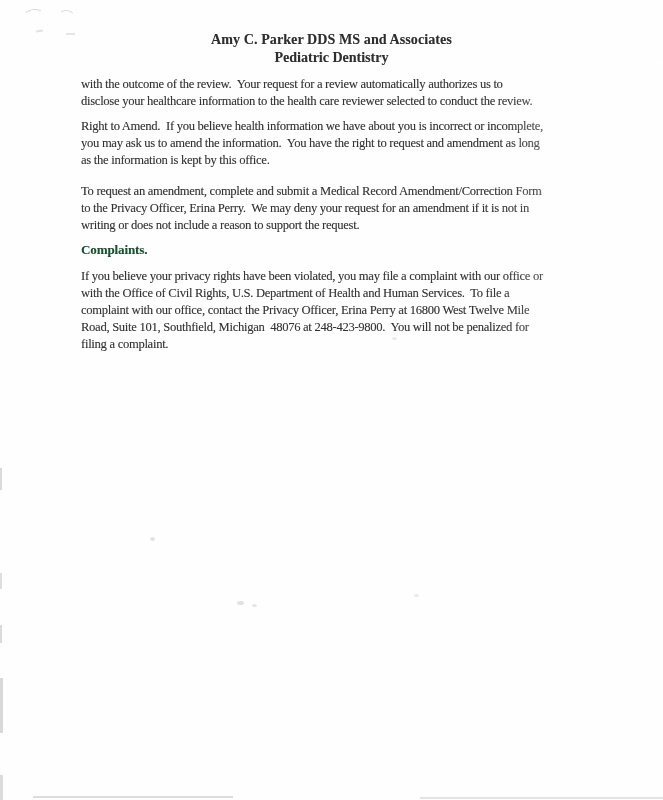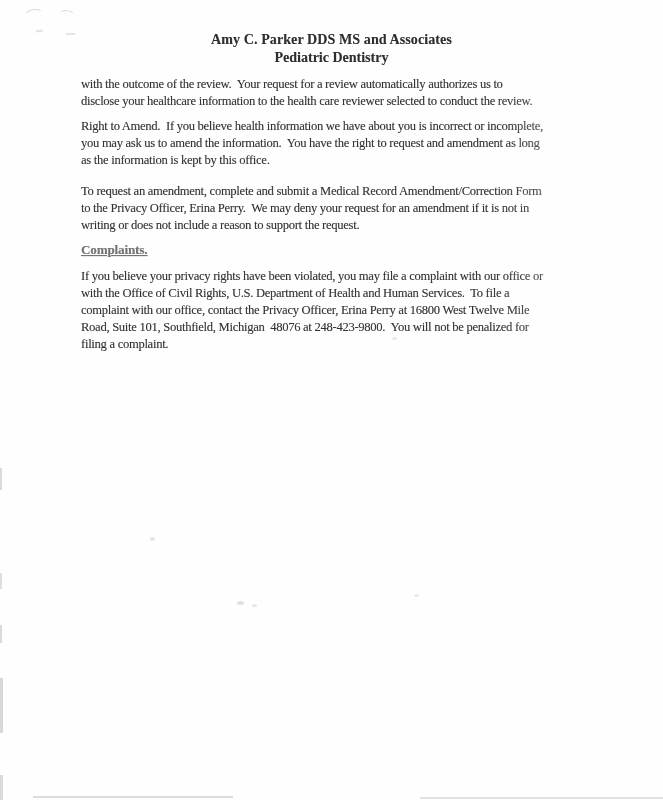--- a/index.html
+++ b/index.html
@@ -59,23 +59,22 @@
   .p-amend     { margin-bottom: 14px; }
   .p-request   { margin-bottom: 7px; }
   .p-complaints{ margin-bottom: 0; }
   .italic { }
   .complaints-heading {
     margin: 0 0 10px 0;
     font-size: 13px;
     font-weight: bold;
     line-height: 17px;
     letter-spacing: -0.1px;
-    color: #737373;
+    color: #14532d;
     text-shadow: 0.3px 0.3px 0.5px rgba(60,60,60,0.35);
-    text-decoration: underline;
   }
   
   .fade-right {
     position: absolute;
     top: 60px;
     right: 0;
     width: 170px;
     height: 300px;
     background: linear-gradient(to right, rgba(255,255,255,0) 0%, rgba(255,255,255,0.45) 75%, rgba(255,255,255,0.55) 100%);
     pointer-events: none;

